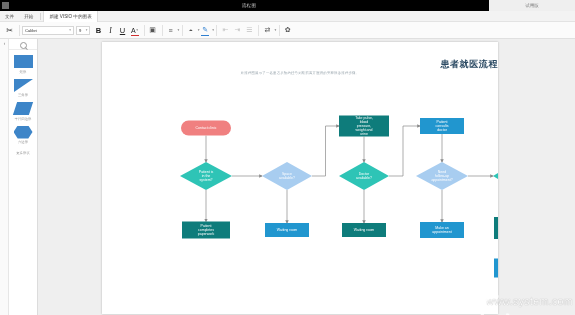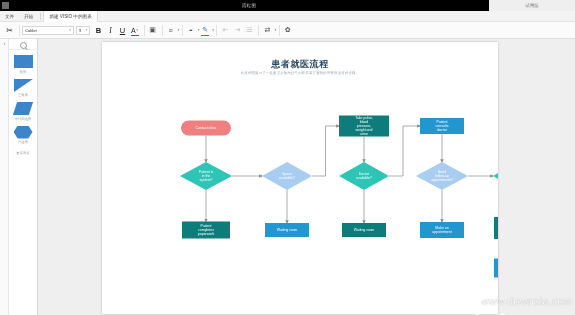--- a/index.html
+++ b/index.html
@@ -162,21 +162,21 @@
     background: #efefef; overflow: hidden;
   }
   .page {
     position: absolute; left: 64px; top: 3px;
     width: 396px; height: 272px;
     background: #ffffff;
     box-shadow: 0 0 2px rgba(0,0,0,.25);
   }
   .diag-title {
     position: absolute; top: 16px; left: 0; width: 396px;
-    text-align: center; font-size: 9px; font-weight: bold; color: #2b4a63;
+    text-align: right; font-size: 9px; font-weight: bold; color: #2b4a63;
     letter-spacing: .6px;
   }
   .diag-sub {
     position: absolute; top: 29px; left: 0; width: 396px;
     text-align: center; font-size: 3.4px; color: #9aa6ae;
     letter-spacing: .2px;
   }
 
   
   .flow { position: absolute; top: 0; left: 0; width: 396px; height: 272px; }
@@ -392,17 +392,17 @@
             <g>
               <rect x="392" y="216.5" width="46" height="19" fill="#2196cf"></rect>
               <text class="nodetext" x="415" y="221.8"><tspan x="415" dy="0">Pharmacist</tspan><tspan x="415" dy="4.2">dispenses</tspan><tspan x="415" dy="4.2">medication</tspan></text>
             </g>
           </g>
       </svg>
     </div>
 
     <div class="watermark">
       <div class="wm-ring"></div>
-      <div class="wm-url">www.downxia.com</div>
+      <div class="wm-url">www.system.com</div>
     </div>
   </div>
 
 </div>
 
 </body></html>

